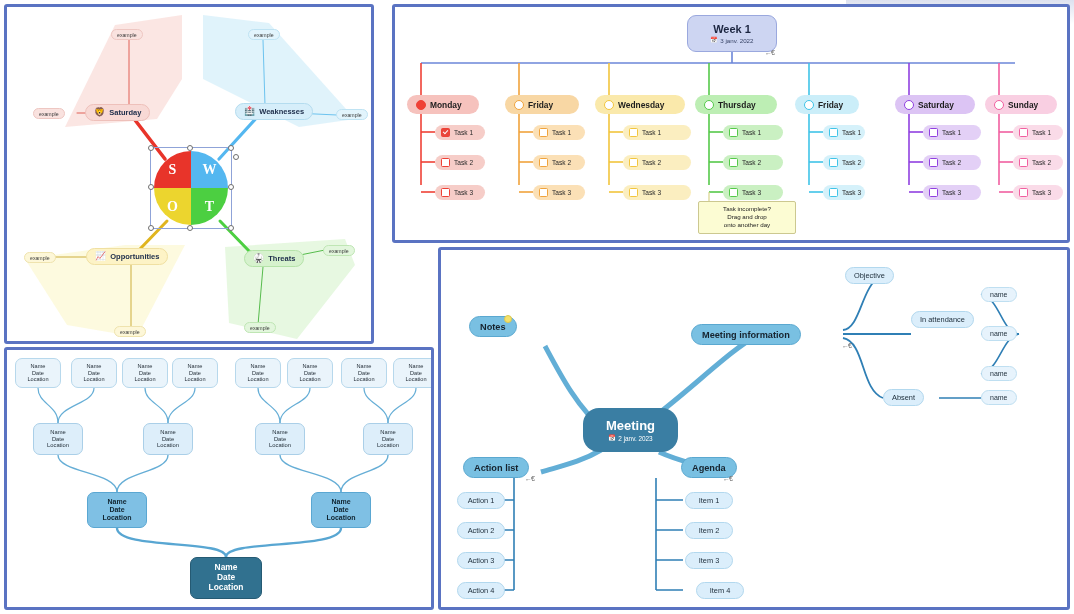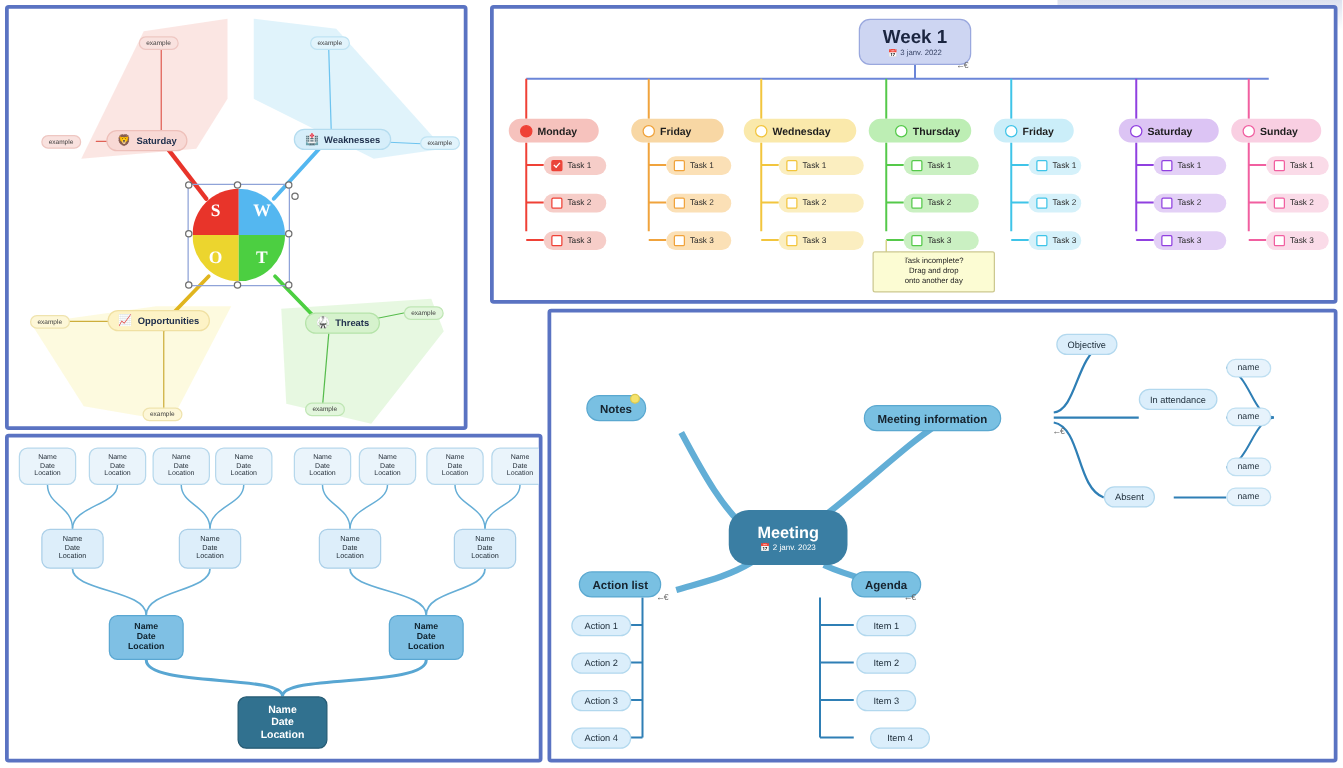--- a/index.html
+++ b/index.html
@@ -30,21 +30,21 @@
   .q-w{right:0;top:0;background:#54b7f0;}
   .q-o{left:0;bottom:0;background:#ecd52e;}
   .q-t{right:0;bottom:0;background:#4ccf41;}
   .hdl{position:absolute;width:4px;height:4px;border:1px solid #6f6f6f;border-radius:50%;
        background:#fff;}
 
   
   #panelB{left:392px;top:4px;width:678px;height:239px;}
   .wk-root{width:90px;height:37px;flex-direction:column;gap:1px;
            background:#cdd5f2;border:1px solid #9aa8de;border-radius:9px;}
-  .wk-root .t{font-size:15px;font-weight:700;color:#1b2540;}
+  .wk-root .t{font-size:11px;font-weight:700;color:#1b2540;}
   .wk-root .d{font-size:6.2px;color:#3a4668;display:flex;align-items:center;gap:2px;}
   .day{height:19px;border-radius:10px;padding:0 9px;gap:4px;justify-content:flex-start;
        font-size:8.4px;font-weight:700;color:#1d1d1d;}
   .task{height:15px;border-radius:8px;padding:0 6px;gap:4px;justify-content:flex-start;
         font-size:6.6px;color:#2a2a2a;}
   .cb{width:7px;height:7px;border-radius:1.5px;border:1.4px solid;background:#fff;
       display:inline-block;flex:0 0 auto;position:relative;}
   .cb.on{background:#e8463c;border-color:#e8463c;}
   .cb.on:after{content:"";position:absolute;left:1.8px;top:0.3px;width:2px;height:4px;
       border:solid #fff;border-width:0 1.3px 1.3px 0;transform:rotate(42deg);}
@@ -258,21 +258,21 @@
           <span>Task 1</span>
         </div>
         <div class="node task" style="left: 228px; top: 148px; width: 68px; background: rgb(251, 238, 192);">
           <span class="cb" style="border-color: rgb(242, 197, 61);"></span>
           <span>Task 2</span>
         </div>
         <div class="node task" style="left: 228px; top: 178px; width: 68px; background: rgb(251, 238, 192);">
           <span class="cb" style="border-color: rgb(242, 197, 61);"></span>
           <span>Task 3</span>
         </div>
-        <div class="node day" style="left: 300px; top: 88px; width: 82px; background: rgb(189, 238, 180); justify-content: flex-end;">
+        <div class="node day" style="left: 300px; top: 88px; width: 82px; background: rgb(189, 238, 180);">
           <span class="dayicon" style="border-color: rgb(85, 201, 74);"></span>
           <span>Thursday</span>
         </div>
         <div class="node task" style="left: 328px; top: 118px; width: 60px; background: rgb(202, 240, 194);">
           <span class="cb" style="border-color: rgb(85, 201, 74);"></span>
           <span>Task 1</span>
         </div>
         <div class="node task" style="left: 328px; top: 148px; width: 60px; background: rgb(202, 240, 194);">
           <span class="cb" style="border-color: rgb(85, 201, 74);"></span>
           <span>Task 2</span>

